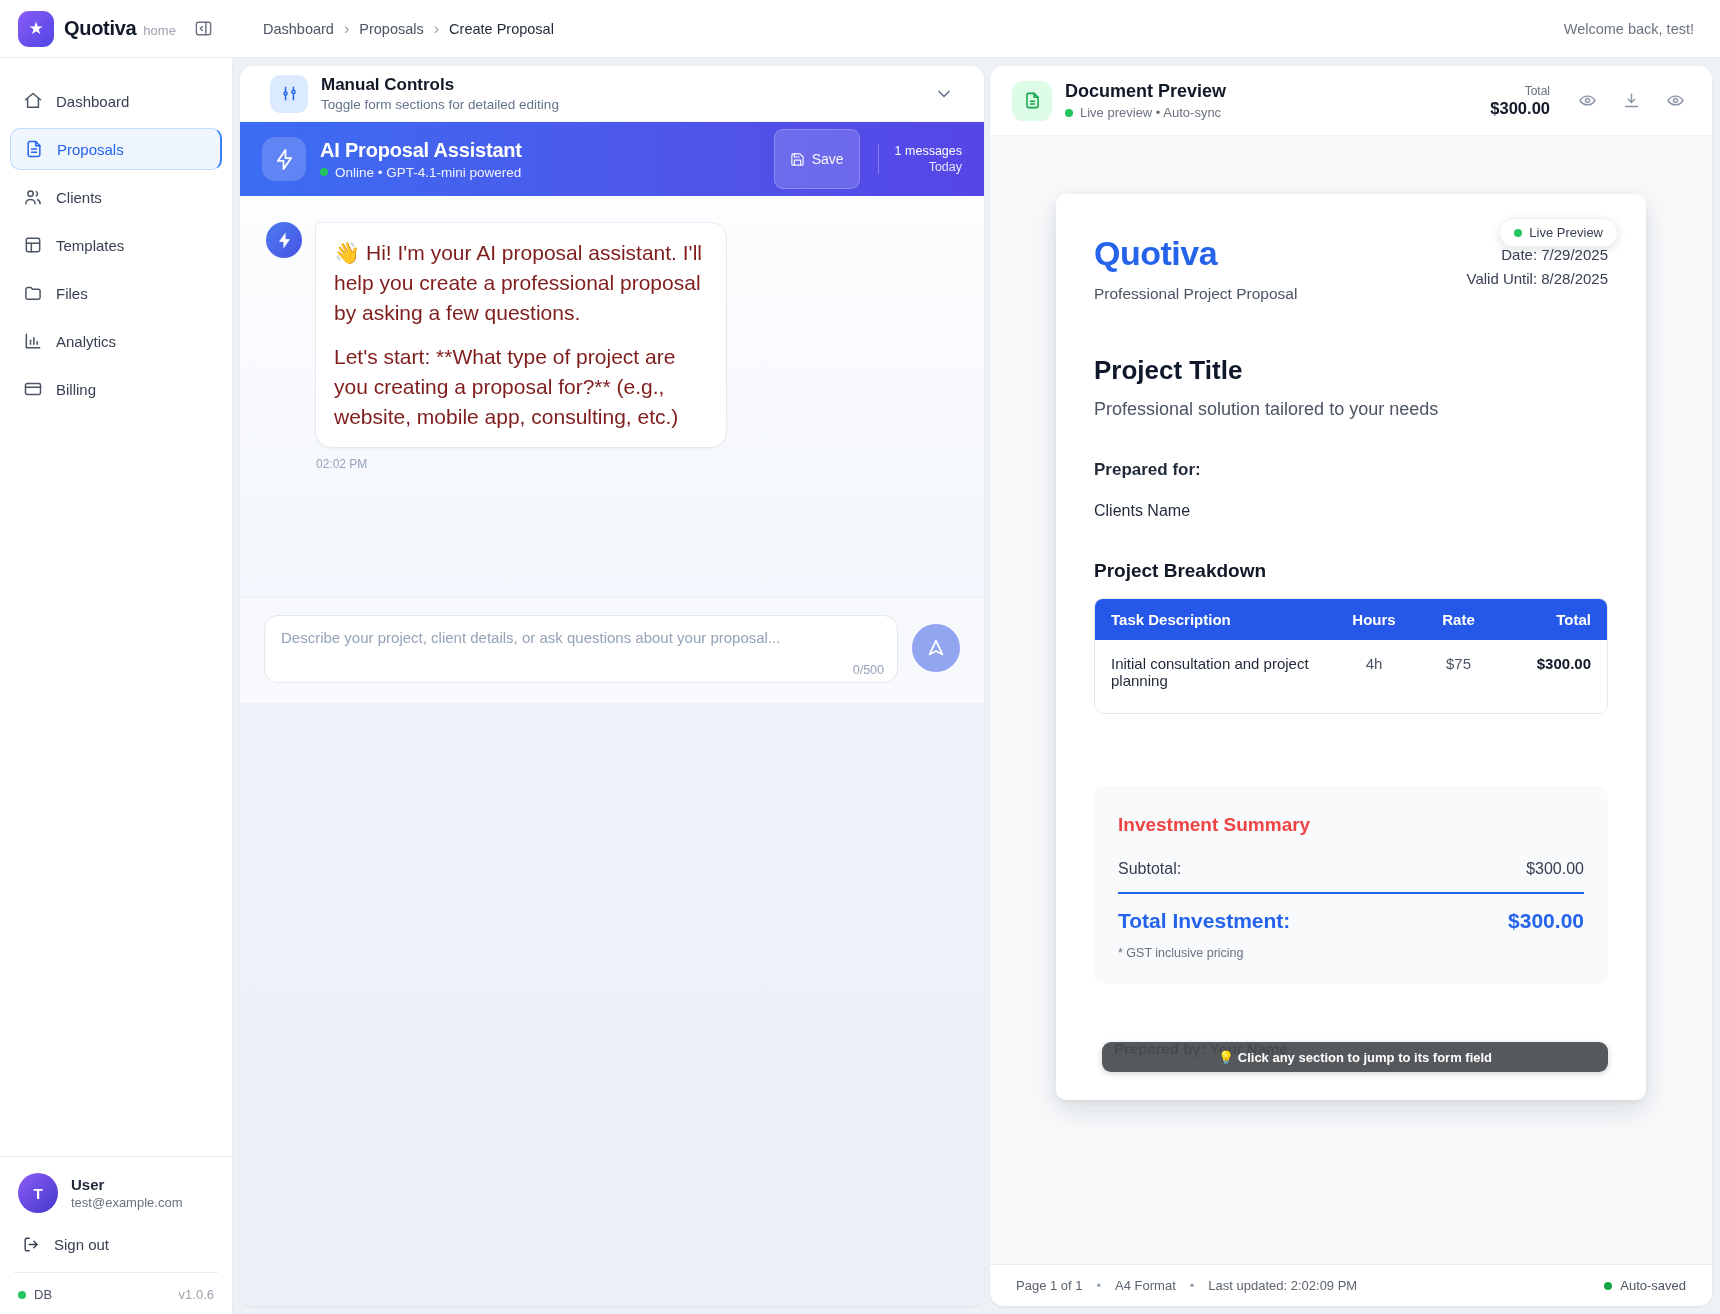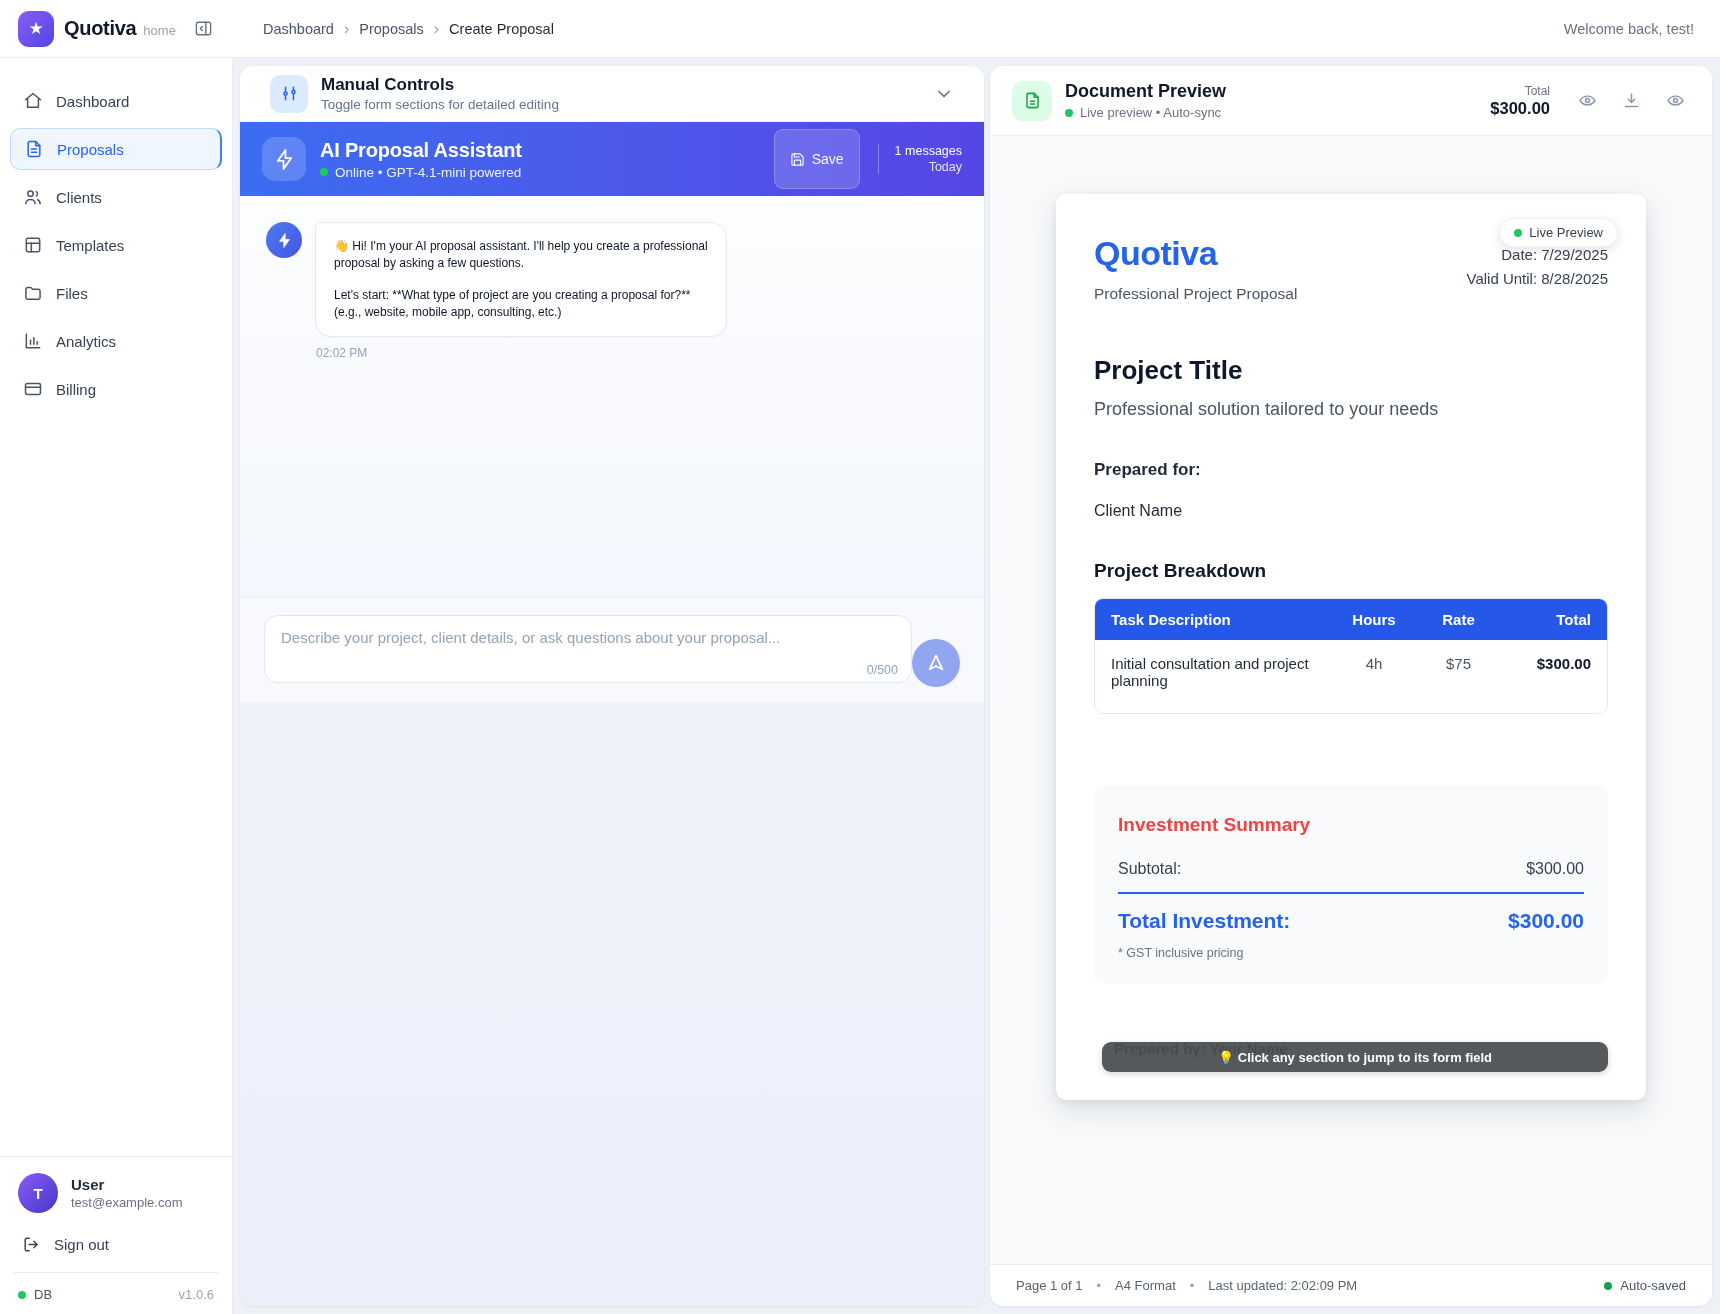--- a/index.html
+++ b/index.html
@@ -118,29 +118,29 @@
   }
   .msg-row { display:flex; align-items:flex-start; gap:13px; }
   .msg-avatar {
     width:36px; height:36px; border-radius:50%; flex-shrink:0;
     background:linear-gradient(135deg,#4f7cf0,#4553e4);
     display:flex; align-items:center; justify-content:center; color:#fff;
   }
   .bubble {
     background:#fff; border:1px solid #e7ebf1; border-radius:16px; border-top-left-radius:5px;
     padding:15px 18px; max-width:412px;
-    font-size:12px; color:#0f172a; line-height:1.42;
+    font-size:21px; color:#7f1d1d; line-height:1.42;
     box-shadow:0 1px 2px rgba(16,24,40,.04);
   }
   .bubble p + p { margin-top:15px; }
   .msg-time { font-size:12px; color:#94a3b8; margin:9px 0 0 50px; }
 
   .input-bar {
     flex-shrink:0; border-top:1px solid #e8edf5; background:#f7f9fc;
-    padding:17px 24px 16px 24px; display:flex; align-items:flex-end; 
+    padding:17px 24px 16px 24px; display:flex; align-items:flex-start; gap:14px;
   }
   .input-wrap { position:relative; flex:1; }
   .chat-input {
     width:100%; height:68px; resize:none; border:1px solid #e2e8f0; border-radius:14px;
     background:#fff; padding:13px 16px 24px 16px; font-size:15px; color:#334155;
     font-family:"Liberation Sans", sans-serif; outline:none;
   }
   .chat-input::placeholder { color:#94a3b8; }
   .char-count { position:absolute; right:14px; bottom:10px; font-size:12.5px; color:#94a3b8; }
   .send-btn {
@@ -504,21 +504,21 @@
           </div>
           <div>Date: 7/29/2025</div>
           <div class="valid">Valid Until: 8/28/2025</div>
         </div>
       </div>
 
       <div class="proj-title">Project Title</div>
       <div class="proj-sub">Professional solution tailored to your needs</div>
 
       <div class="prep-label">Prepared for:</div>
-      <div class="client-name">Client Name</div>
+      <div class="client-name">Clients Name</div>
 
       <div class="breakdown-title">Project Breakdown</div>
 
       <table class="breakdown">
         <thead>
           <tr>
             <th style="width:46%">Task Description</th>
             <th class="c" style="width:17%">Hours</th>
             <th class="c" style="width:16%">Rate</th>
             <th class="r" style="width:21%">Total</th>

